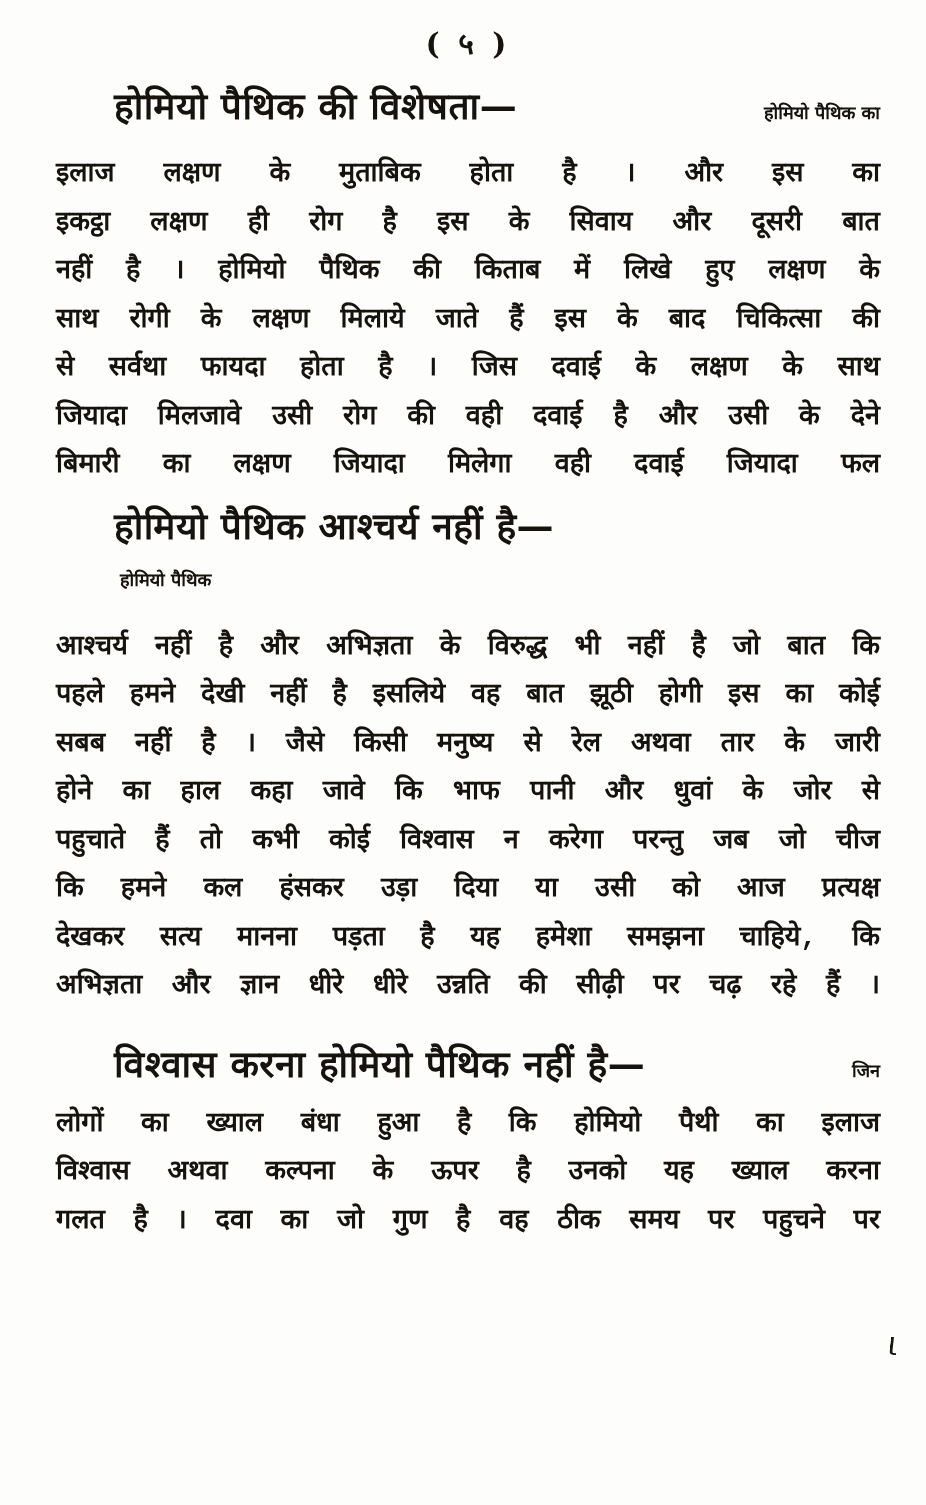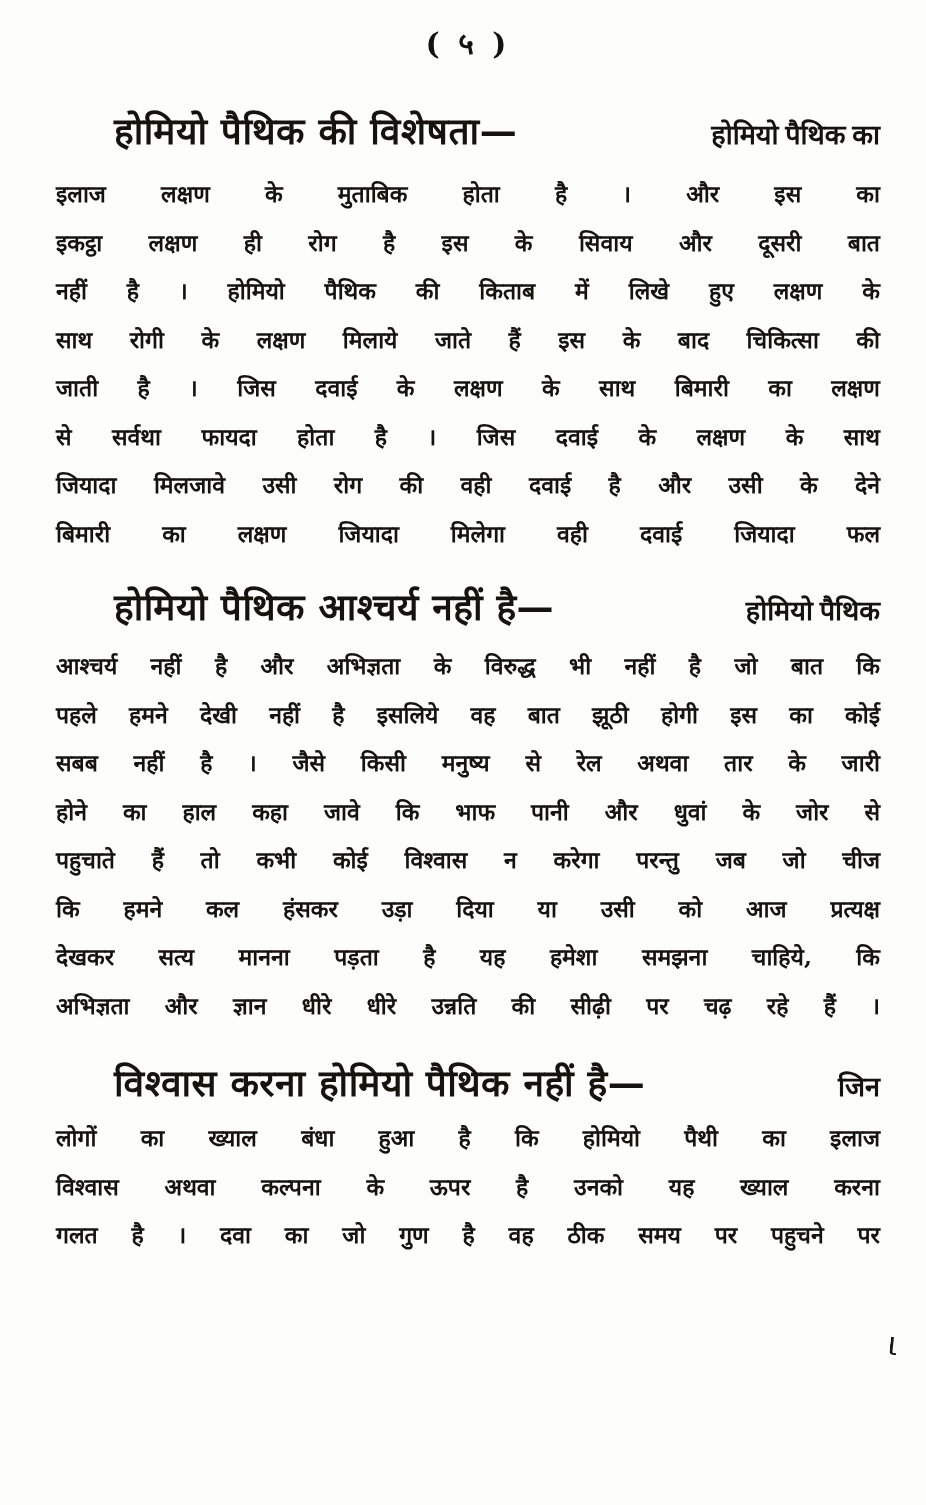--- a/index.html
+++ b/index.html
@@ -34,39 +34,38 @@
     display: flex;
     justify-content: space-between;
     align-items: baseline;
   }
   .heading-main {
     font-size: 37px;
     font-weight: 700;
     letter-spacing: 0.5px;
   }
   .heading-tail {
-    font-size: 27px;
+    font-size: 18px;
     font-weight: 700;
-    font-family: Liberation Serif, serif;
   }
   .section-heading .heading-main { flex: 0 1 auto; }
   .section-heading .heading-tail { flex: 0 0 auto; padding-left: 6px; }
   .body-line {
-    font-size: 23px;
+    font-size: 27px;
     font-weight: 700;
     line-height: 48.5px;
     text-align: justify;
     text-align-last: justify;
     word-spacing: 2px;
   }
   .s1 { margin-top: 8px; }
-  .s2 { margin-top: 4px; }
+  .s2 { margin-top: 16px; font-family: Liberation Mono, monospace; }
   .s3 { }
-  .h1 { margin-top: 40px; }
-  .h2 { margin-top: 22px; }
+  .h1 { margin-top: 15px; }
+  .h2 { margin-top: 11px; flex-direction: column; }
   .h3 { margin-top: 26px; }
   .ink-speck {
     position: absolute;
     left: 890px;
     top: 1337px;
     width: 4px;
     height: 16px;
     border-left: 3px solid #1a1712;
     border-bottom: 2px solid #1a1712;
     border-radius: 0 0 0 4px;
@@ -83,21 +82,20 @@
 
     <div class="section-heading h1">
       <span class="heading-main">होमियो पैथिक की विशेषता—</span>
         <span class="heading-tail">होमियो पैथिक का</span>
     </div>
     <div class="s1">
       <div class="body-line">इलाज लक्षण के मुताबिक होता है । और इस का</div>
       <div class="body-line">इकट्ठा लक्षण ही रोग है इस के सिवाय और दूसरी बात</div>
       <div class="body-line">नहीं है । होमियो पैथिक की किताब में लिखे हुए लक्षण के</div>
       <div class="body-line">साथ रोगी के लक्षण मिलाये जाते हैं इस के बाद चिकित्सा की</div>
-      <div class="body-line">जाती है । जिस दवाई के लक्षण के साथ बिमारी का लक्षण</div>
       <div class="body-line">से सर्वथा फायदा होता है । जिस दवाई के लक्षण के साथ</div>
       <div class="body-line">जियादा मिलजावे उसी रोग की वही दवाई है और उसी के देने</div>
       <div class="body-line">बिमारी का लक्षण जियादा मिलेगा वही दवाई जियादा फल</div>
     </div>
 
     <div class="section-heading h2">
       <span class="heading-main">होमियो पैथिक आश्चर्य नहीं है—</span>
         <span class="heading-tail">होमियो पैथिक</span>
     </div>
     <div class="s2">

